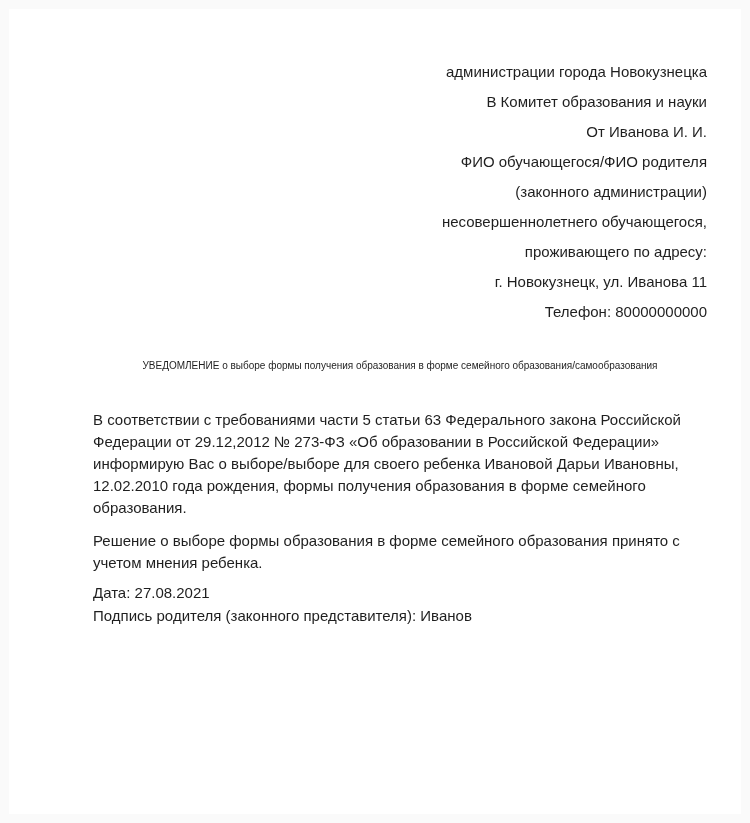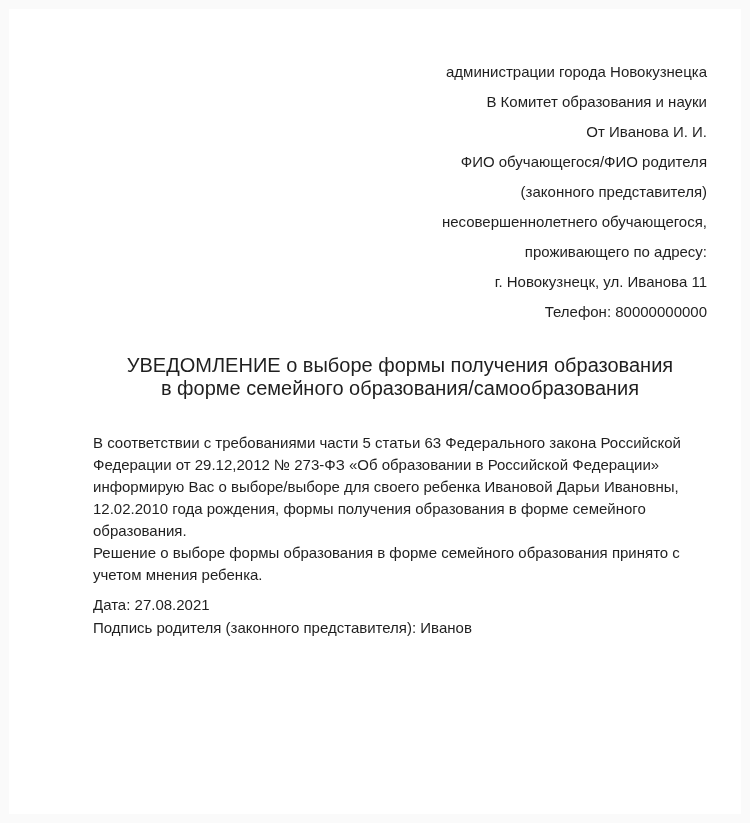--- a/index.html
+++ b/index.html
@@ -24,47 +24,47 @@
     width:614px;
   }
   .header-block{
     text-align:right;
     font-size:15px;
     line-height:30px;
     margin-bottom:27px;
   }
   .doc-title{
     text-align:center;
-    font-size:20px;
+    font-size:10px;
     font-weight:400;
     line-height:23px;
     margin:0 auto 32px auto;
     max-width:560px;
   }
   .para{
     font-size:15px;
     line-height:22px;
     text-align:left;
   }
   .para-1{}
-  .para-2{margin-bottom:8px;}
+  .para-2{margin-bottom:8px;margin-top:11px;}
   .date-line{margin-bottom:1px;}
 </style>
 </head>
 <body>
 
 <div class="page">
   <div class="content">
 
     <div class="header-block">
       <div>администрации города Новокузнецка</div>
       <div>В Комитет образования и науки</div>
       <div>От Иванова И. И.</div>
       <div>ФИО обучающегося/ФИО родителя</div>
-      <div>(законного представителя)</div>
+      <div>(законного администрации)</div>
       <div>несовершеннолетнего обучающегося,</div>
       <div>проживающего по адресу:</div>
       <div>г. Новокузнецк, ул. Иванова 11</div>
       <div>Телефон: 80000000000</div>
     </div>
 
     <div class="doc-title">УВЕДОМЛЕНИЕ о выборе формы получения образования в форме семейного образования/самообразования</div>
 
     <p class="para para-1">В соответствии с требованиями части 5 статьи 63 Федерального закона Российской Федерации от 29.12,2012 № 273-ФЗ «Об образовании в Российской Федерации» информирую Вас о выборе/выборе для своего ребенка Ивановой Дарьи Ивановны, 12.02.2010 года рождения, формы получения образования в форме семейного образования.</p>
 

